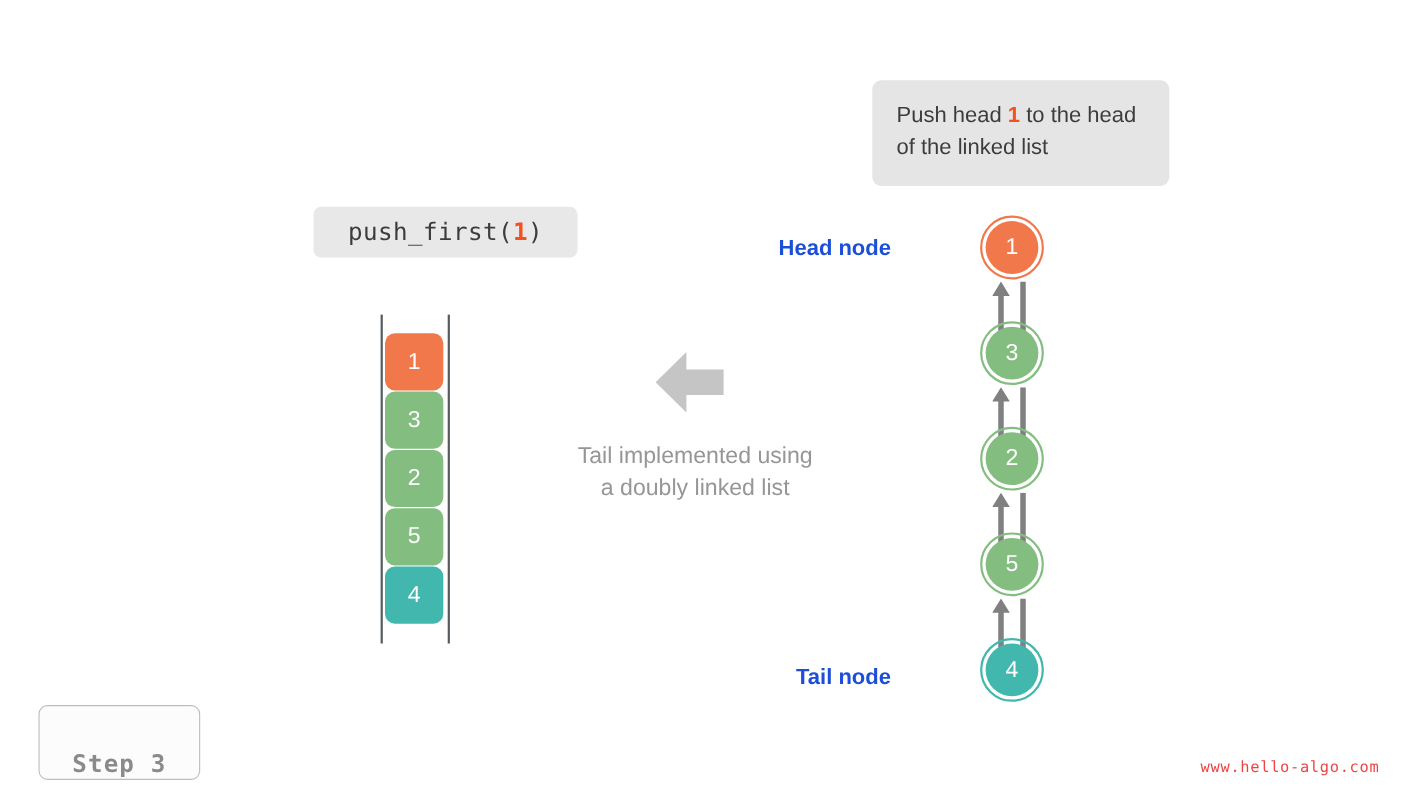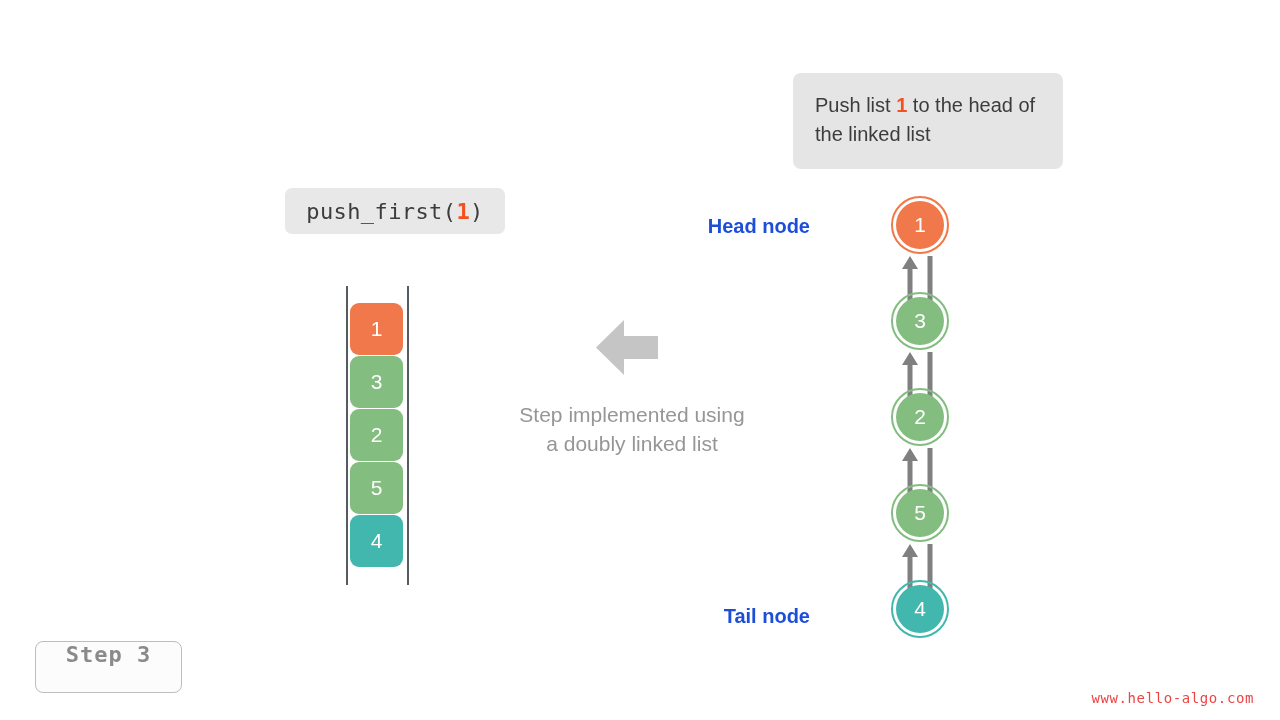--- a/index.html
+++ b/index.html
@@ -38,21 +38,21 @@
   .callout .hl {
     color: #f4511e;
     font-weight: bold;
   }
 
   
   .code-pill {
     position: absolute;
     left: 285px;
     top: 188px;
-    width: 220px;
+    width: 240px;
     height: 46px;
     box-sizing: border-box;
     background: #e8e8e8;
     border-radius: 7px;
     display: flex;
     align-items: center;
     justify-content: center;
     font-family: "DejaVu Sans Mono", "Liberation Mono", monospace;
     font-size: 22px;
     color: #3c3c3c;
@@ -149,27 +149,27 @@
   .link-arrows {
     position: absolute;
   }
 
   
   .step-badge {
     position: absolute;
     left: 35px;
     top: 641px;
     width: 147px;
-    height: 52px;
+    height: 68px;
     box-sizing: border-box;
     border: 1px solid #bdbdbd;
     border-radius: 8px;
     background: #fcfcfc;
     display: flex;
-    align-items: flex-start;
+    align-items: flex-end;
     justify-content: center;
     font-family: "DejaVu Sans Mono", "Liberation Mono", monospace;
     font-size: 22px;
     font-weight: bold;
     color: #8a8a8a;
     letter-spacing: 1px;
   }
 
   
   .watermark {
@@ -181,21 +181,21 @@
     color: #ef4444;
     letter-spacing: 0.6px;
   }
 </style>
 </head>
 <body>
 
 <div class="canvas">
 
   <div class="callout">
-    <span>Push list </span><span class="hl">1</span><span> to the head of the linked list</span>
+    <span>Push head </span><span class="hl">1</span><span> to the head of the linked list</span>
   </div>
 
   <div class="code-pill">
     <span>push_first(</span>
       <span class="hl">1</span>
       <span>)</span>
   </div>
 
   <div class="stack">
     <div class="rail left"></div>
@@ -217,21 +217,21 @@
       <span>4</span>
     </div>
   </div>
 
   <div class="mid-arrow">
     <svg width="62" height="55" viewBox="0 0 62 55">
       <polygon points="0,27.5 28,0 28,16 62,16 62,39 28,39 28,55" fill="#c5c5c5"></polygon>
     </svg>
   </div>
   <div class="mid-caption">
-    <div>Step implemented using</div>
+    <div>Tail implemented using</div>
     <div>a doubly linked list</div>
   </div>
 
   <div class="llist">
 
     <div class="node-label" style="left:650px; top:215px; width:160px;">Head node</div>
     <div class="node-label" style="left:650px; top:605px; width:160px;">Tail node</div>
 
     <div class="link-arrows" style="left:902px; top:256px;">
       <svg width="36" height="62" viewBox="0 0 36 62">

